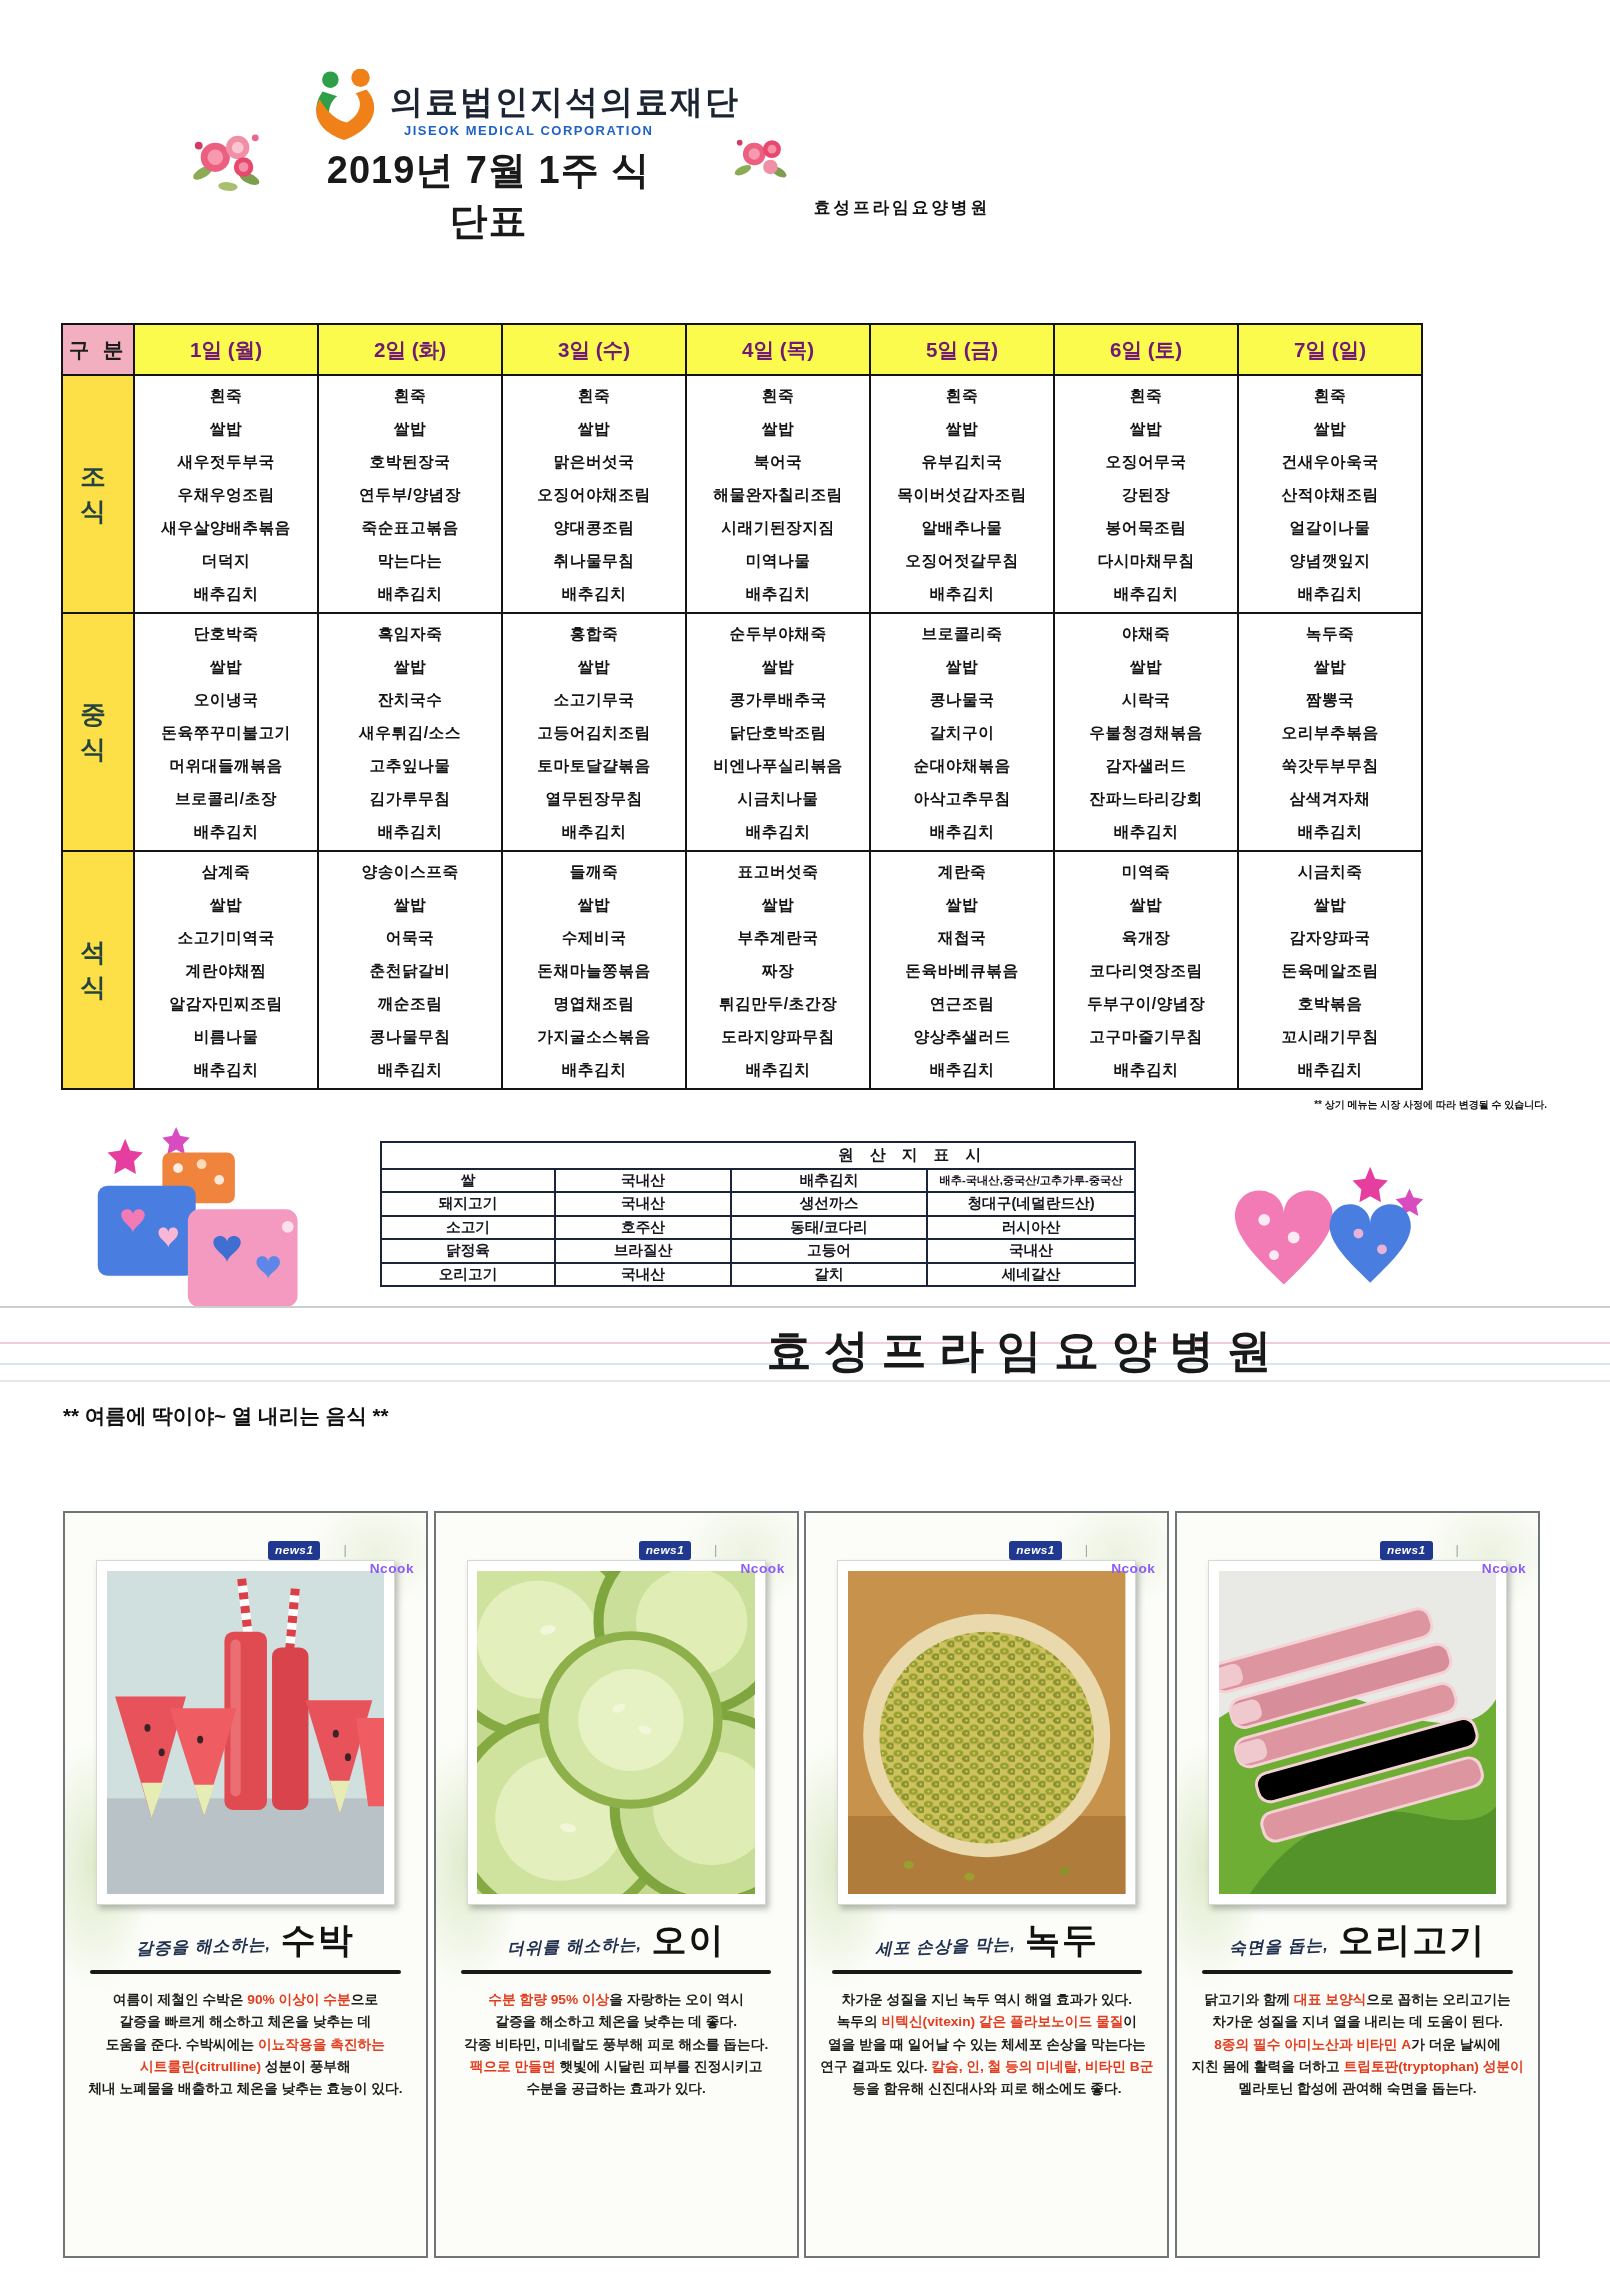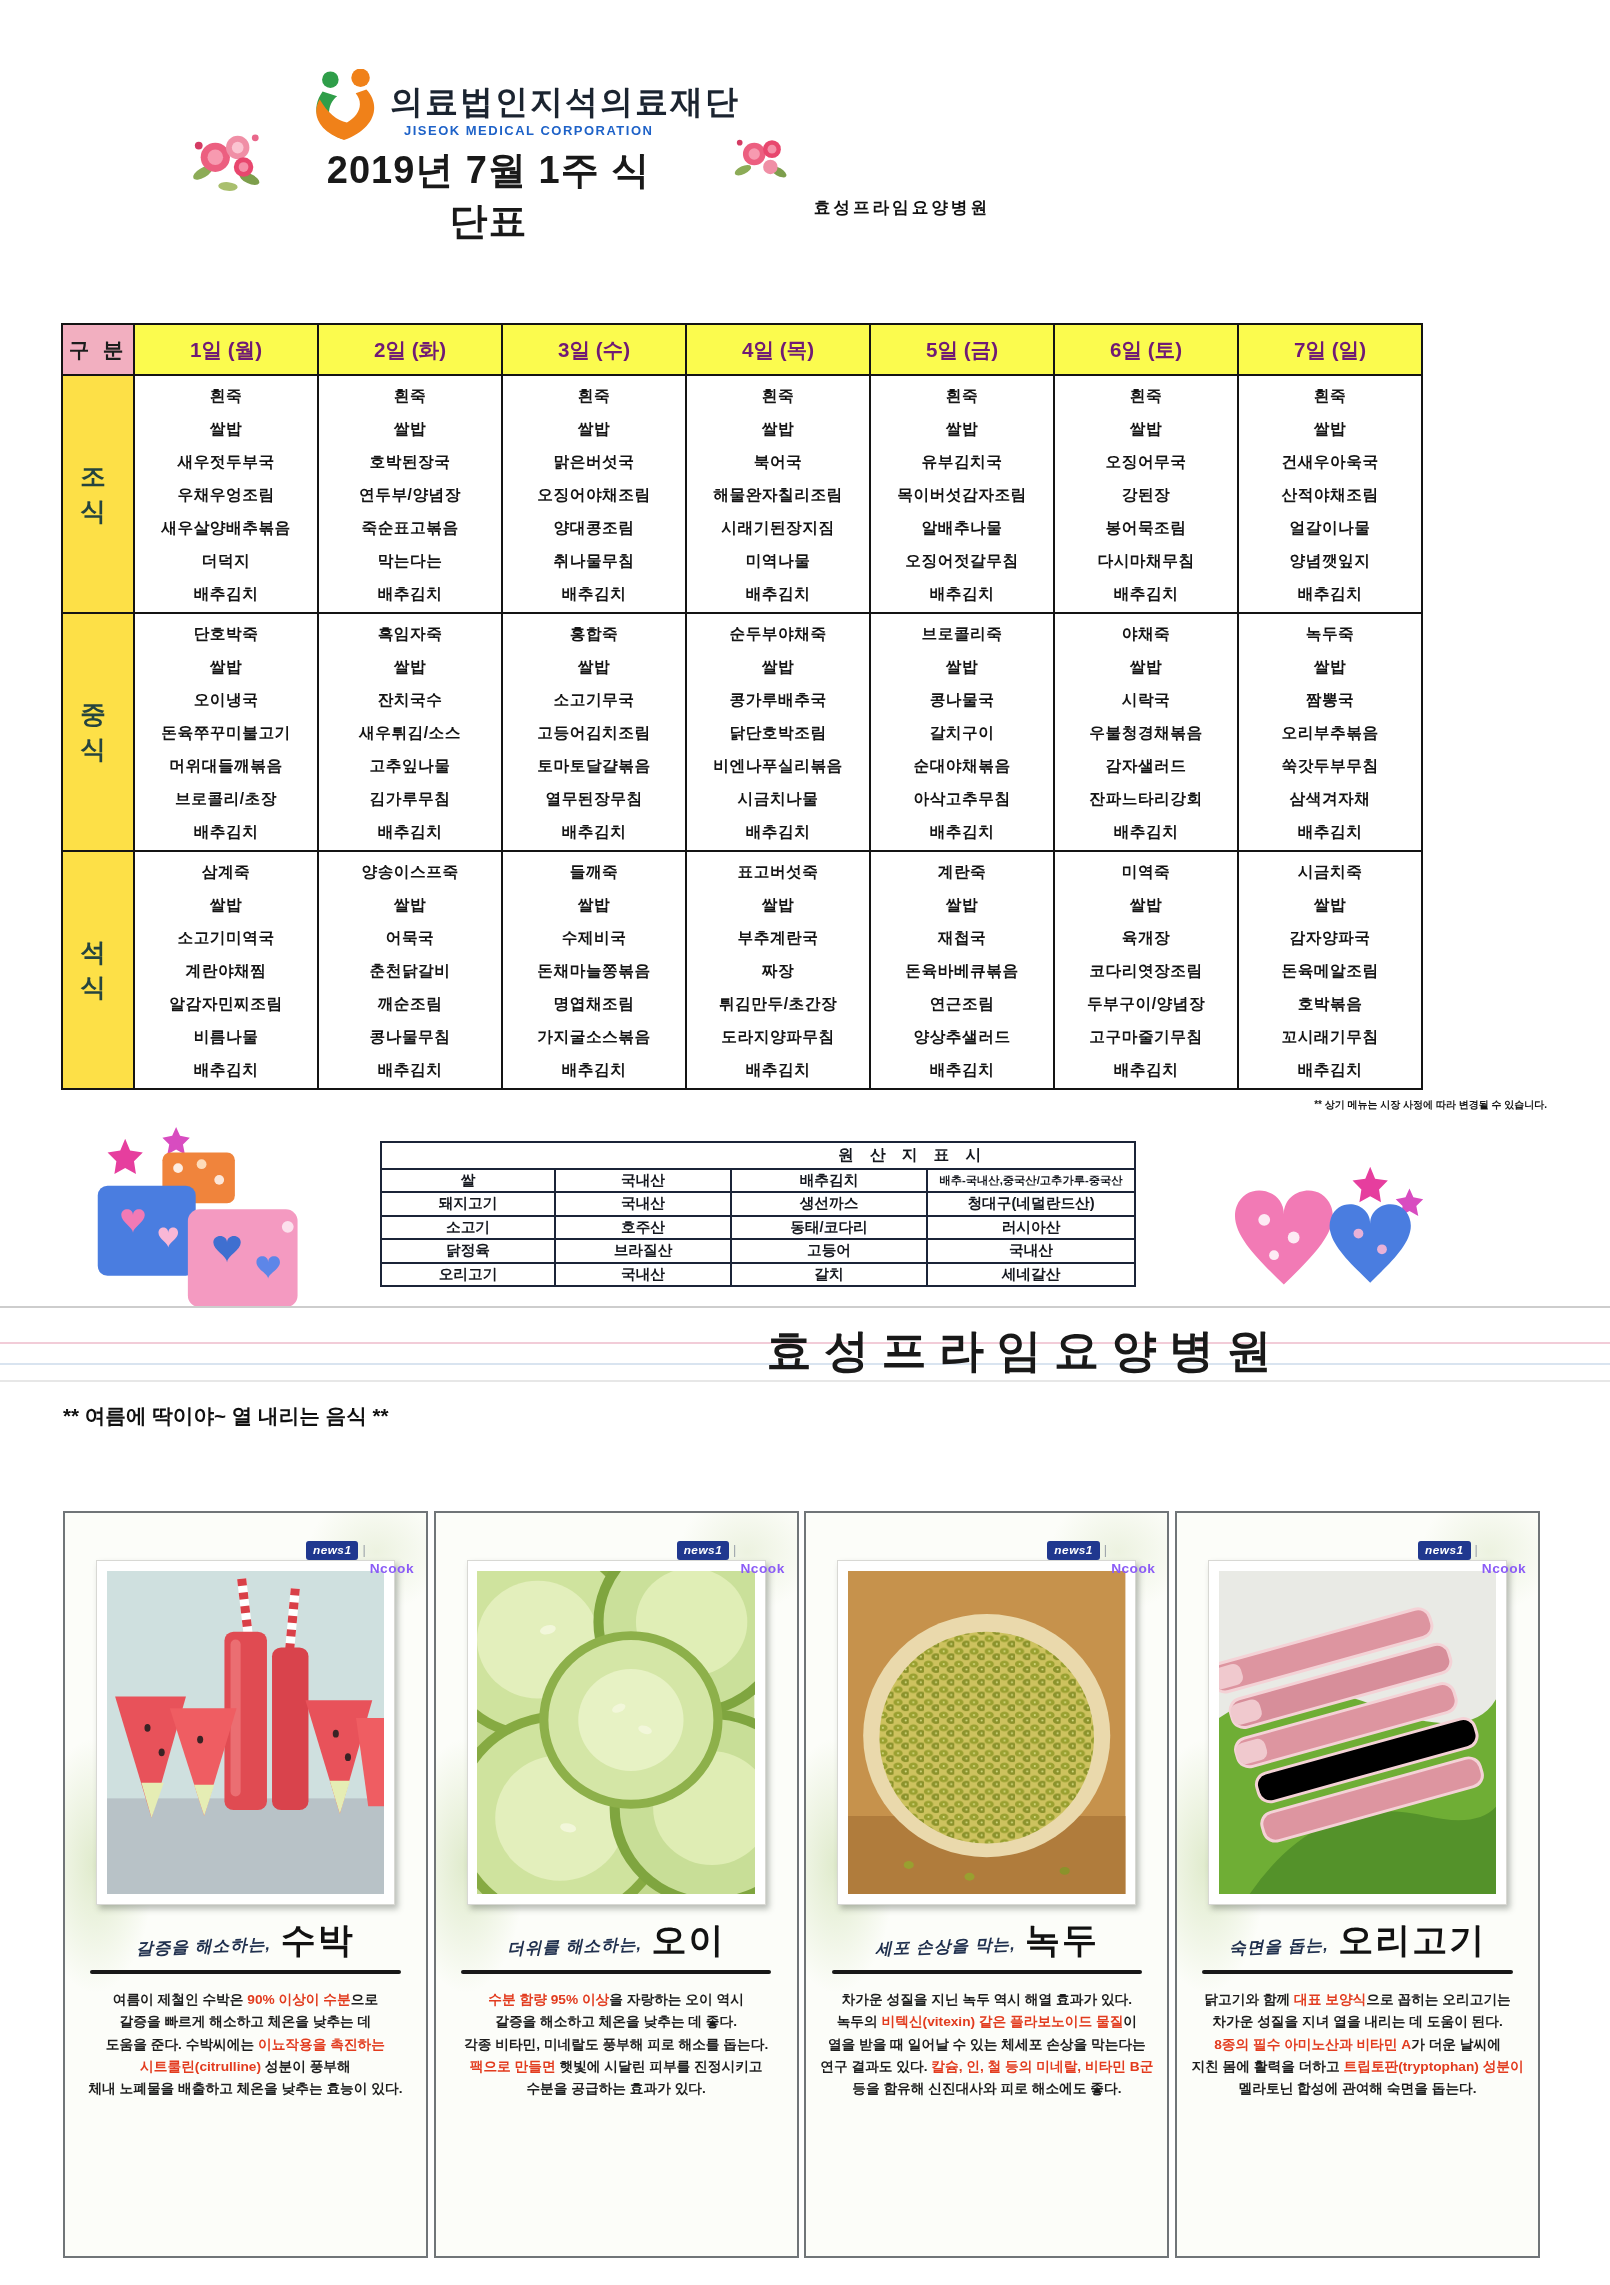--- a/index.html
+++ b/index.html
@@ -60,21 +60,21 @@
 
   
   #cards { left:63px; top:1511px; width:1477px; height:747px; display:flex; gap:5.9px; }
   .card {
     position:relative; flex:1 1 0; border:2px solid #707578; background:#fcfdf9; overflow:hidden;
   }
   .card::before { content:""; position:absolute; left:-29px; top:225px; width:118px; height:255px;
     background:radial-gradient(closest-side, rgba(170,200,120,0.35), rgba(170,200,120,0)); }
   .card::after { content:""; position:absolute; right:-19.6px; top:-19.6px; width:137px; height:118px;
     background:radial-gradient(closest-side, rgba(190,210,150,0.25), rgba(190,210,150,0)); }
-  .news-bar { position:absolute; top:11.8px; right:11.8px; display:flex; align-items:center; gap:4px; z-index:3; }
+  .news-bar { position:absolute; top:11.8px; right:11.8px; display:flex; align-items:center; gap:23px; z-index:3; }
   .news-box { background:#20388f; color:#ffffff; font-size:11.8px; font-weight:800; font-style:italic; padding:2px 6.9px 2.9px 6.9px; border-radius:2.9px; letter-spacing:0.5px; }
   .news-sep { color:#9aa0a8; font-size:12.7px; font-weight:400; }
   .ncook { color:#8b5cf6; font-size:13.7px; font-weight:800; letter-spacing:0.5px;margin-top:36px; }
   .photo-frame { position:relative; margin:47px auto 0 auto; width:299px; height:345px; background:#ffffff;
     border:1px solid #d8d8d4; box-shadow:2.9px 3.9px 5.9px rgba(60,70,60,0.35); padding:9.8px; z-index:2; }
   .photo-frame svg { width:100%; height:100%; display:block; }
   .card-title { position:relative; margin-top:11.8px; display:flex; justify-content:center; align-items:baseline; gap:9.8px; z-index:2; }
   .ct-prefix { font-size:16.7px; font-weight:700; font-style:italic; color:#20304e; transform:rotate(-2deg); letter-spacing:1px; }
   .ct-main { font-size:35px; font-weight:800; color:#121212; letter-spacing:2px; }
   .card-divider { position:relative; margin:5.9px auto 0 auto; width:86%; height:3.9px; background:#181818; border-radius:2px; z-index:2; }

